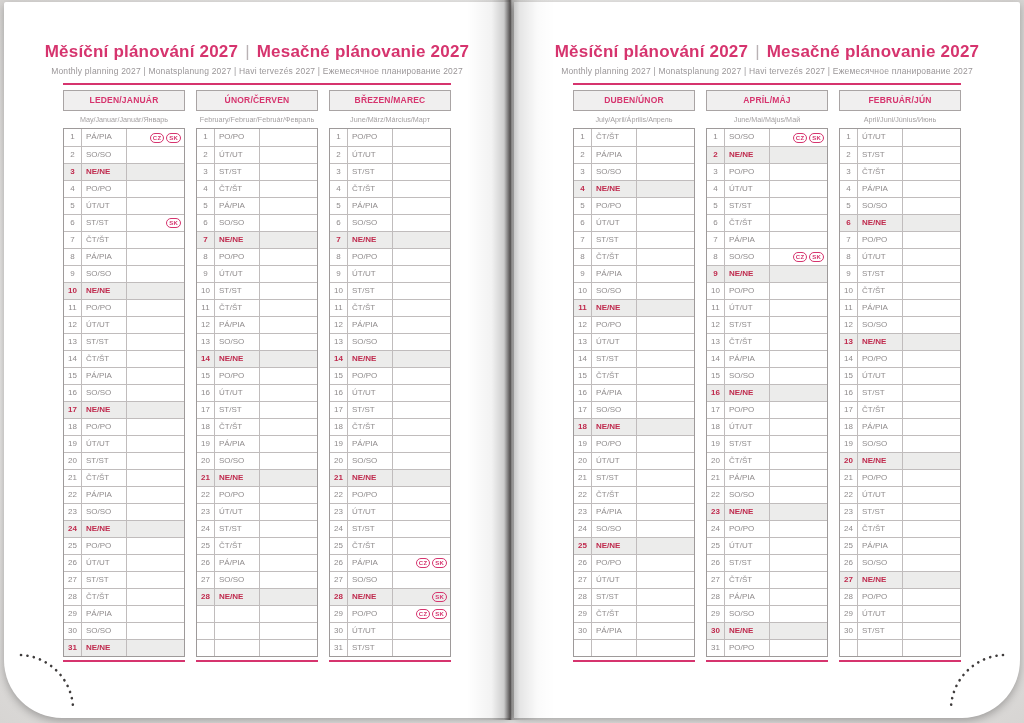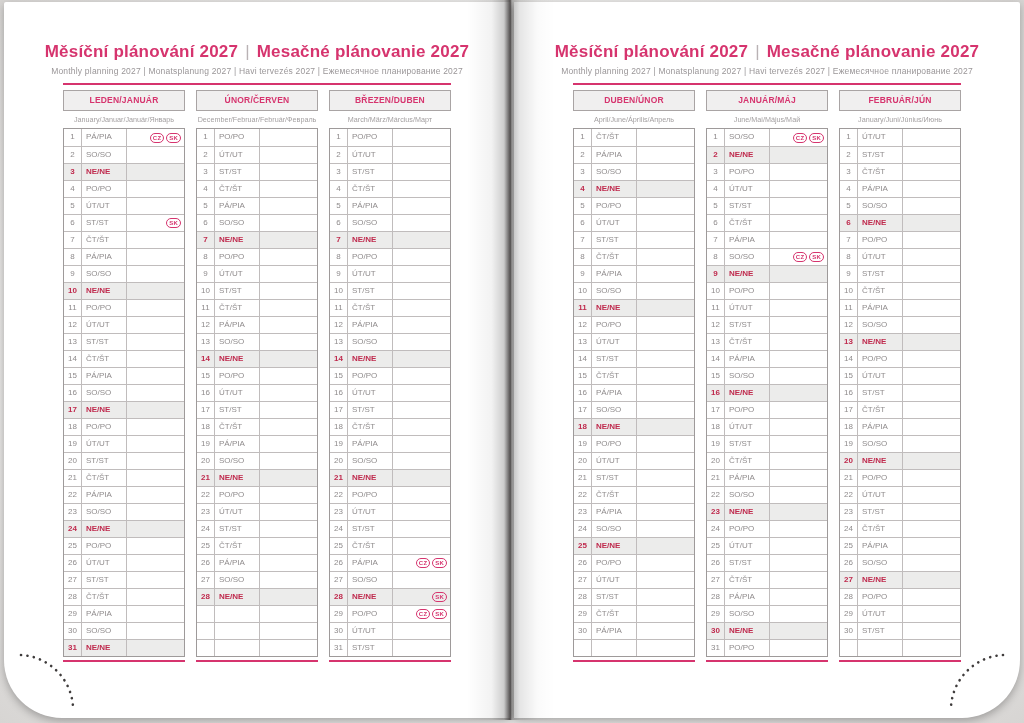--- a/index.html
+++ b/index.html
@@ -78,21 +78,21 @@
   <div class="page left">
     <div class="content">
       <div class="title">
         <span>Měsíční plánování 2027</span><span class="tdiv">|</span><span>Mesačné plánovanie 2027</span>
       </div>
       <div class="subtitle">Monthly planning 2027 | Monatsplanung 2027 | Havi tervezés 2027 | Ежемесячное планирование 2027</div>
       <div class="rule"></div>
       <div class="columns">
           <div class="month-col">
             <div class="month-header">LEDEN/JANUÁR</div>
-            <div class="month-sub">January/Januar/Január/Январь</div>
+            <div class="month-sub">May/Januar/Január/Январь</div>
             <div class="month-table">
               <div class="day-row">
                 <span class="c-day">1</span>
                 <span class="c-dow">PÁ/PIA</span>
                 <span class="c-note">
                   <span class="badge">CZ</span>
                   <span class="badge">SK</span>
                 </span>
               </div>
               <div class="day-row">
@@ -245,21 +245,21 @@
               <div class="day-row sunday">
                 <span class="c-day">31</span>
                 <span class="c-dow">NE/NE</span>
                 <span class="c-note"></span>
               </div>
             </div>
             <div class="month-rule"></div>
           </div>
           <div class="month-col">
             <div class="month-header">ÚNOR/ČERVEN</div>
-            <div class="month-sub">December/Februar/Február/Февраль</div>
+            <div class="month-sub">February/Februar/Február/Февраль</div>
             <div class="month-table">
               <div class="day-row">
                 <span class="c-day">1</span>
                 <span class="c-dow">PO/PO</span>
                 <span class="c-note"></span>
               </div>
               <div class="day-row">
                 <span class="c-day">2</span>
                 <span class="c-dow">ÚT/UT</span>
                 <span class="c-note"></span>
@@ -406,22 +406,22 @@
               </div>
               <div class="day-row">
                 <span class="c-day"></span>
                 <span class="c-dow"></span>
                 <span class="c-note"></span>
               </div>
             </div>
             <div class="month-rule"></div>
           </div>
           <div class="month-col">
-            <div class="month-header">BŘEZEN/DUBEN</div>
-            <div class="month-sub">March/März/Március/Март</div>
+            <div class="month-header">BŘEZEN/MAREC</div>
+            <div class="month-sub">June/März/Március/Март</div>
             <div class="month-table">
               <div class="day-row">
                 <span class="c-day">1</span>
                 <span class="c-dow">PO/PO</span>
                 <span class="c-note"></span>
               </div>
               <div class="day-row">
                 <span class="c-day">2</span>
                 <span class="c-dow">ÚT/UT</span>
                 <span class="c-note"></span>
@@ -592,21 +592,21 @@
   <div class="page right">
     <div class="content">
       <div class="title">
         <span>Měsíční plánování 2027</span><span class="tdiv">|</span><span>Mesačné plánovanie 2027</span>
       </div>
       <div class="subtitle">Monthly planning 2027 | Monatsplanung 2027 | Havi tervezés 2027 | Ежемесячное планирование 2027</div>
       <div class="rule"></div>
       <div class="columns">
           <div class="month-col">
             <div class="month-header">DUBEN/ÚNOR</div>
-            <div class="month-sub">April/June/Április/Апрель</div>
+            <div class="month-sub">July/April/Április/Апрель</div>
             <div class="month-table">
               <div class="day-row">
                 <span class="c-day">1</span>
                 <span class="c-dow">ČT/ŠT</span>
                 <span class="c-note"></span>
               </div>
               <div class="day-row">
                 <span class="c-day">2</span>
                 <span class="c-dow">PÁ/PIA</span>
                 <span class="c-note"></span>
@@ -753,21 +753,21 @@
               </div>
               <div class="day-row">
                 <span class="c-day"></span>
                 <span class="c-dow"></span>
                 <span class="c-note"></span>
               </div>
             </div>
             <div class="month-rule"></div>
           </div>
           <div class="month-col">
-            <div class="month-header">JANUÁR/MÁJ</div>
+            <div class="month-header">APRÍL/MÁJ</div>
             <div class="month-sub">June/Mai/Május/Май</div>
             <div class="month-table">
               <div class="day-row">
                 <span class="c-day">1</span>
                 <span class="c-dow">SO/SO</span>
                 <span class="c-note">
                   <span class="badge">CZ</span>
                   <span class="badge">SK</span>
                 </span>
               </div>
@@ -922,21 +922,21 @@
               <div class="day-row">
                 <span class="c-day">31</span>
                 <span class="c-dow">PO/PO</span>
                 <span class="c-note"></span>
               </div>
             </div>
             <div class="month-rule"></div>
           </div>
           <div class="month-col">
             <div class="month-header">FEBRUÁR/JÚN</div>
-            <div class="month-sub">January/Juni/Június/Июнь</div>
+            <div class="month-sub">April/Juni/Június/Июнь</div>
             <div class="month-table">
               <div class="day-row">
                 <span class="c-day">1</span>
                 <span class="c-dow">ÚT/UT</span>
                 <span class="c-note"></span>
               </div>
               <div class="day-row">
                 <span class="c-day">2</span>
                 <span class="c-dow">ST/ST</span>
                 <span class="c-note"></span>

